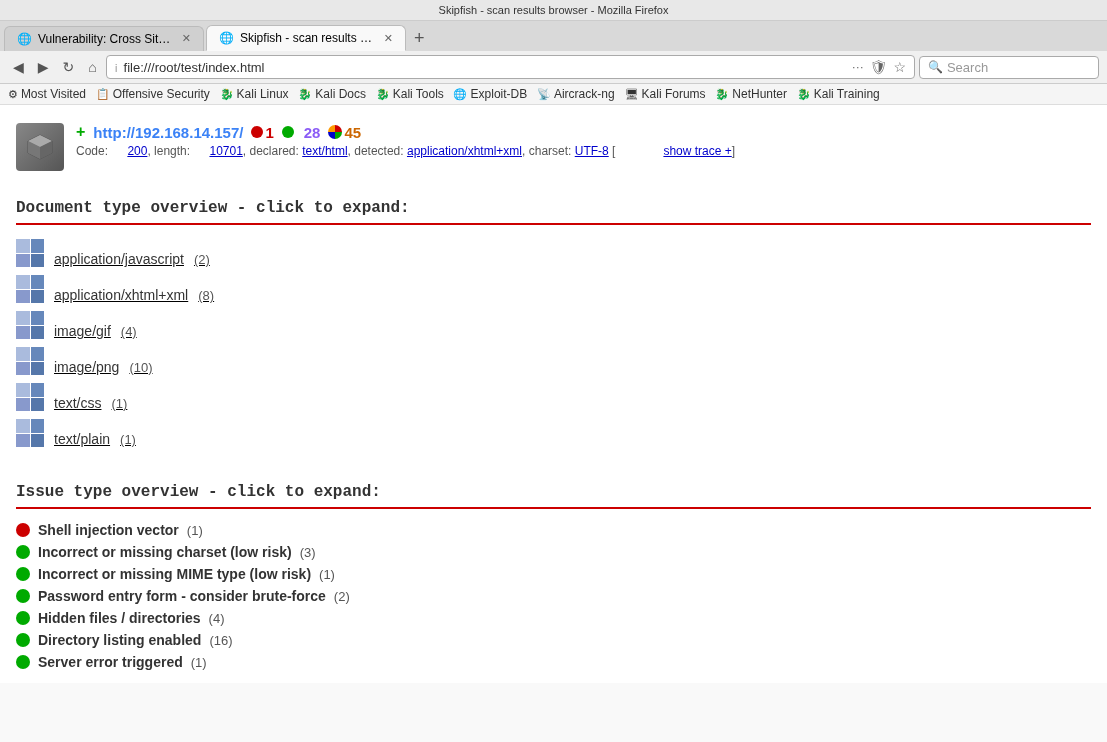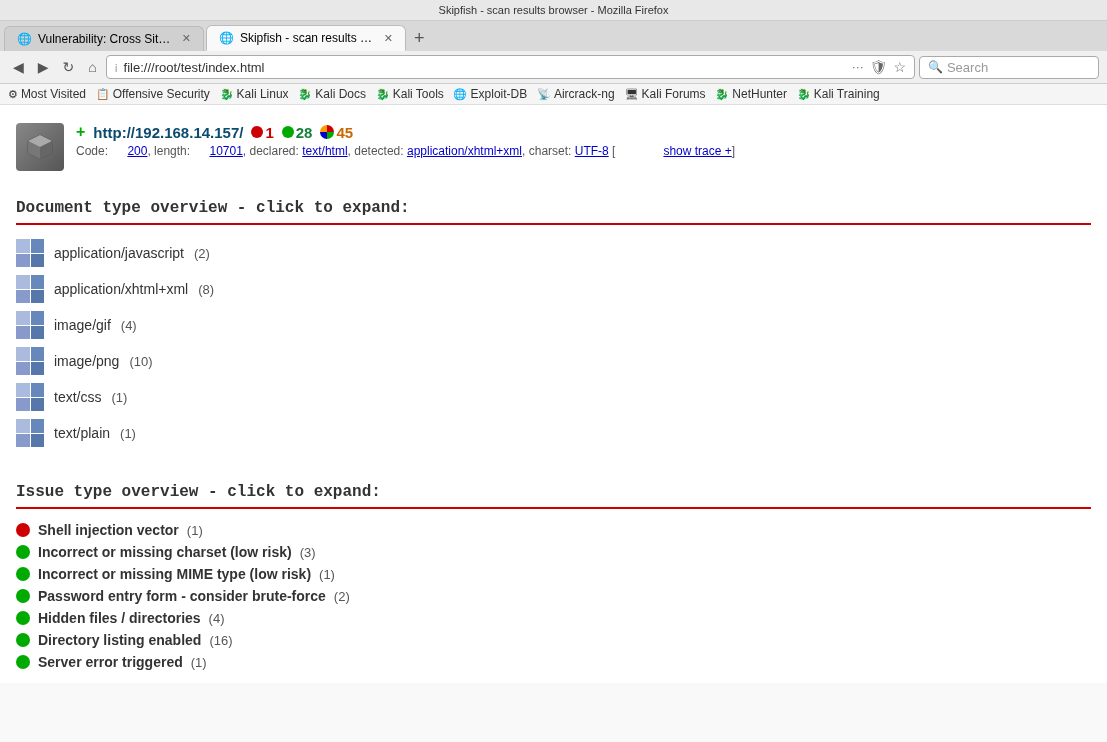--- a/index.html
+++ b/index.html
@@ -162,22 +162,22 @@
     .badge-red {
       display: inline-flex;
       align-items: center;
       gap: 2px;
       color: #cc0000;
       font-weight: bold;
     }
     .badge-green {
       display: inline-flex;
       align-items: center;
-      gap: 2px;
-      color: #15803d;
+      gap: 10px;
+      color: #8b5cf6;
       font-weight: bold;
     }
     .badge-colorful {
       display: inline-flex;
       align-items: center;
       gap: 2px;
       color: #cc6600;
       font-weight: bold;
     }
     .circle-red { display:inline-block; width:12px; height:12px; background:#cc0000; border-radius:50%; }
@@ -201,24 +201,25 @@
       padding: 12px 0 6px 0;
       border-bottom: 2px solid #cc0000;
       margin-bottom: 10px;
       font-family: 'Courier New', monospace;
     }
 
     
     .doc-type-list { margin-bottom: 20px; }
     .doc-type-item {
       display: flex;
-      align-items: center;
+      align-items: flex-end;
       gap: 10px;
       padding: 4px 0;
       font-size: 14px;
+      text-decoration: underline;
     }
     .doc-type-icon {
       width: 28px;
       height: 28px;
       display: grid;
       grid-template-columns: 1fr 1fr;
       grid-template-rows: 1fr 1fr;
       gap: 1px;
       flex-shrink: 0;
     }
@@ -335,21 +336,21 @@
       <svg width="32" height="32" viewBox="0 0 32 32">
         <polygon points="16,4 28,10 28,22 16,28 4,22 4,10" fill="#888" stroke="#555" stroke-width="1"></polygon>
         <polygon points="16,4 28,10 16,16 4,10" fill="#aaa"></polygon>
         <polygon points="4,10 16,16 16,28 4,22" fill="#777"></polygon>
         <polygon points="28,10 16,16 16,28 28,22" fill="#666"></polygon>
       </svg>
     </div>
     <div class="site-info">
       <div class="site-url-line">
         <span class="add-icon">+</span>
-        <a class="site-url" style="text-decoration:none; color:#0c4a6e;">http://192.168.14.157/</a>
+        <a class="site-url" style="text-decoration:none; color:#3b82f6;">http://192.168.14.157/</a>
         <span class="badge-red">
           <span class="circle-red"></span>
           <span>1</span>
         </span>
         <span class="badge-green">
           <span class="circle-green"></span>
           <span>28</span>
         </span>
         <span class="badge-colorful">
           <span class="circle-multi"></span>

